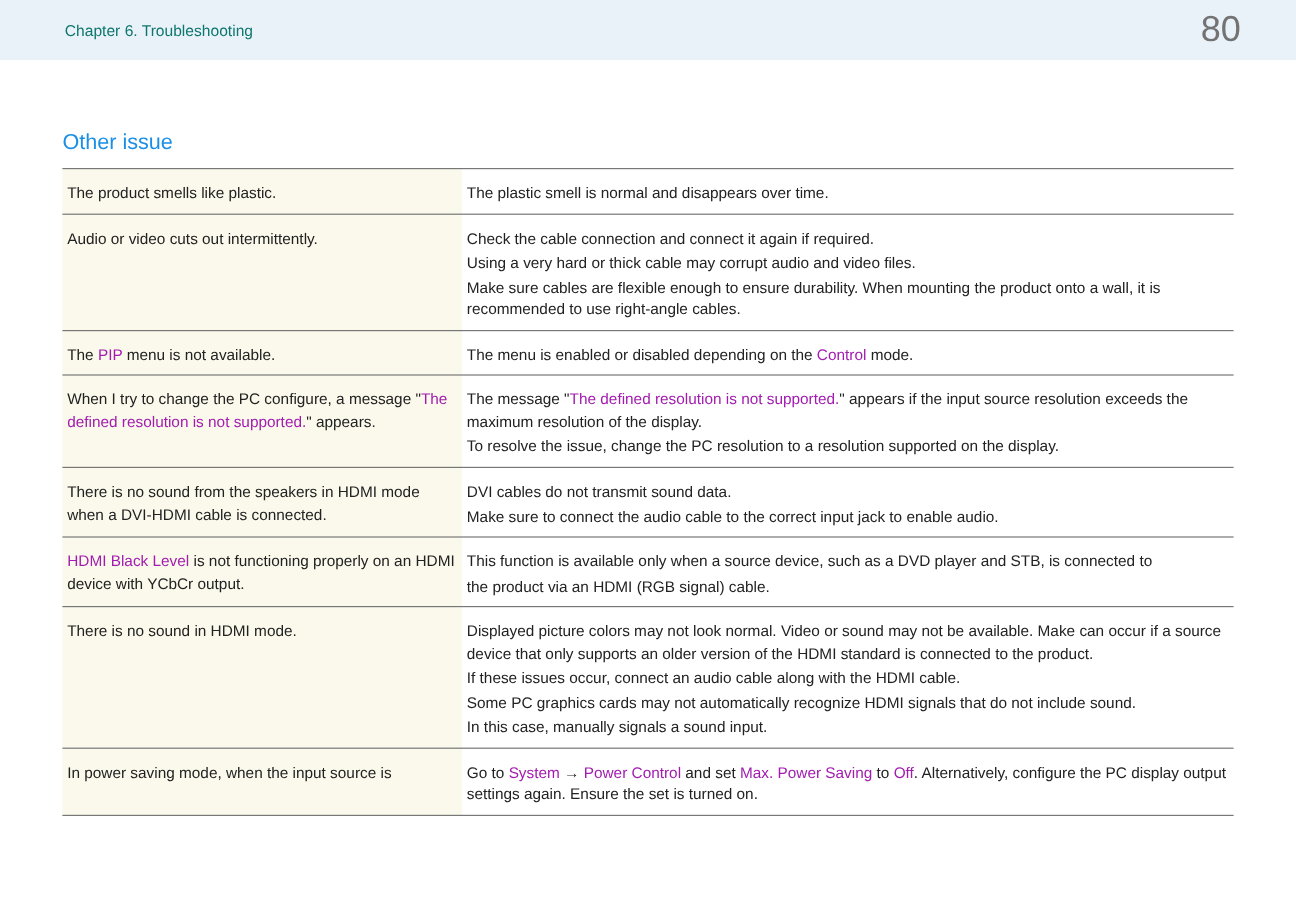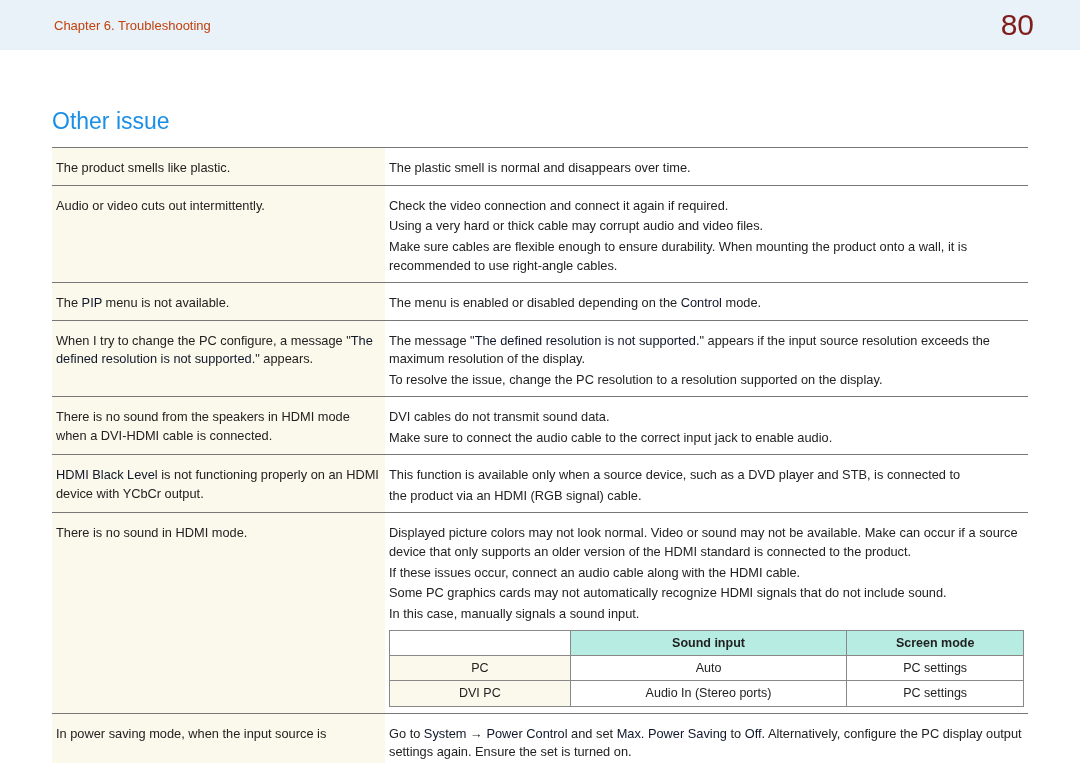--- a/index.html
+++ b/index.html
@@ -7,37 +7,37 @@
   .header {
     width: 100%;
     height: 50px;
     background: #e9f2f9;
     display: flex;
     align-items: center;
     justify-content: space-between;
     padding: 0 46px 0 54px;
   }
   .chapter {
-    color: #c2410c;
+    color: #0f766e;
     font-size: 13px;
     font-weight: 500;
   }
   .pagenum {
-    color: #7f1d1d;
+    color: #737373;
     font-size: 30px;
     font-weight: 400;
   }
   .content {
     padding: 55px 52px 0 52px;
     font-size: 12.8px;
     line-height: 1.45;
   }
   .section-title {
     color: #1b8fe6;
-    font-size: 23px;
+    font-size: 18px;
     font-weight: 500;
     margin-bottom: 9px;
   }
   table.outer {
     width: 100%;
     border-collapse: collapse;
   }
   table.outer > tbody > tr > td {
     border-top: 1px solid #777;
     vertical-align: top;
@@ -48,21 +48,21 @@
   }
   td.left {
     width: 333px;
     background: #fbf9eb;
     padding-right: 10px;
   }
   td.right {
     background: #fff;
   }
   .p { padding: 1px 0 1px 0; }
-  .hl { color: #0f172a; }
+  .hl { color: #a21caf; }
   
   table.inner {
     width: 100%;
     border-collapse: collapse;
     margin-top: 6px;
   }
   table.inner th, table.inner td {
     border: 1px solid #888;
     text-align: center;
     font-size: 12.5px;
@@ -92,21 +92,21 @@
           </td>
           <td class="right">
             <div class="p">The plastic smell is normal and disappears over time.</div>
           </td>
         </tr>
         <tr>
           <td class="left">
             <div class="p">Audio or video cuts out intermittently.</div>
           </td>
           <td class="right">
-            <div class="p">Check the video connection and connect it again if required.</div>
+            <div class="p">Check the cable connection and connect it again if required.</div>
             <div class="p">Using a very hard or thick cable may corrupt audio and video files.</div>
             <div class="p">Make sure cables are flexible enough to ensure durability. When mounting the product onto a wall, it is recommended to use right-angle cables.</div>
           </td>
         </tr>
         <tr>
           <td class="left">
             <div class="p"><span>The </span><span class="hl">PIP</span><span> menu is not available.</span></div>
           </td>
           <td class="right">
             <div class="p"><span>The menu is enabled or disabled depending on the </span><span class="hl">Control</span><span> mode.</span></div>
@@ -141,41 +141,20 @@
         </tr>
         <tr>
           <td class="left">
             <div class="p">There is no sound in HDMI mode.</div>
           </td>
           <td class="right">
             <div class="p">Displayed picture colors may not look normal. Video or sound may not be available. Make can occur if a source device that only supports an older version of the HDMI standard is connected to the product.</div>
             <div class="p">If these issues occur, connect an audio cable along with the HDMI cable.</div>
             <div class="p">Some PC graphics cards may not automatically recognize HDMI signals that do not include sound.</div>
             <div class="p">In this case, manually signals a sound input.</div>
-            <table class="inner">
-              <thead>
-                <tr>
-                  <th class="head-a"></th>
-                  <th class="head-b">Sound input</th>
-                  <th class="head-c">Screen mode</th>
-                </tr>
-              </thead>
-              <tbody>
-                <tr>
-                  <td class="col-a">PC</td>
-                  <td>Auto</td>
-                  <td>PC settings</td>
-                </tr>
-                <tr>
-                  <td class="col-a">DVI PC</td>
-                  <td>Audio In (Stereo ports)</td>
-                  <td>PC settings</td>
-                </tr>
-              </tbody>
-            </table>
           </td>
         </tr>
         <tr>
           <td class="left">
             <div class="p"><span>In power saving mode, when the input source is </span></div>
           </td>
           <td class="right">
             <div class="p"><span>Go to </span><span class="hl">System</span><span> → </span><span class="hl">Power Control</span><span> and set </span><span class="hl">Max. Power Saving</span><span> to </span><span class="hl">Off</span><span>. Alternatively, configure the PC display output settings again. Ensure the set is turned on.</span></div>
           </td>
         </tr>

